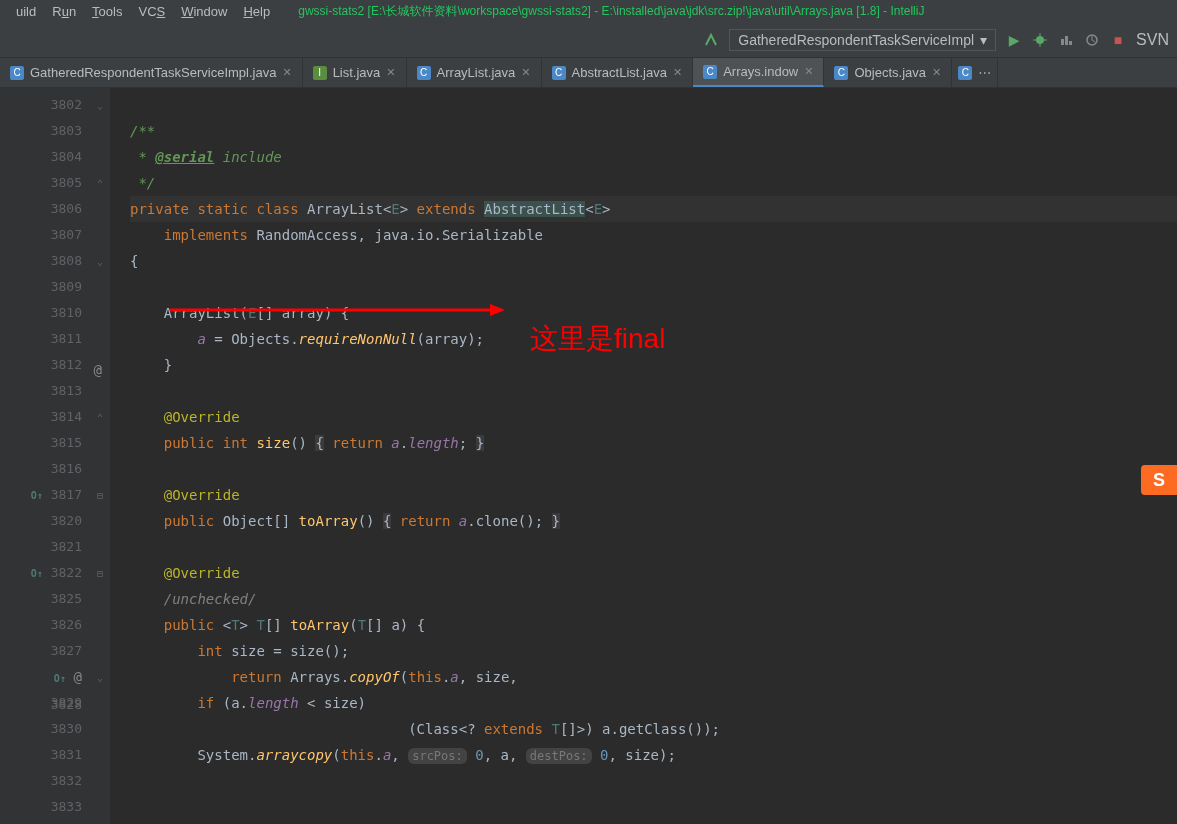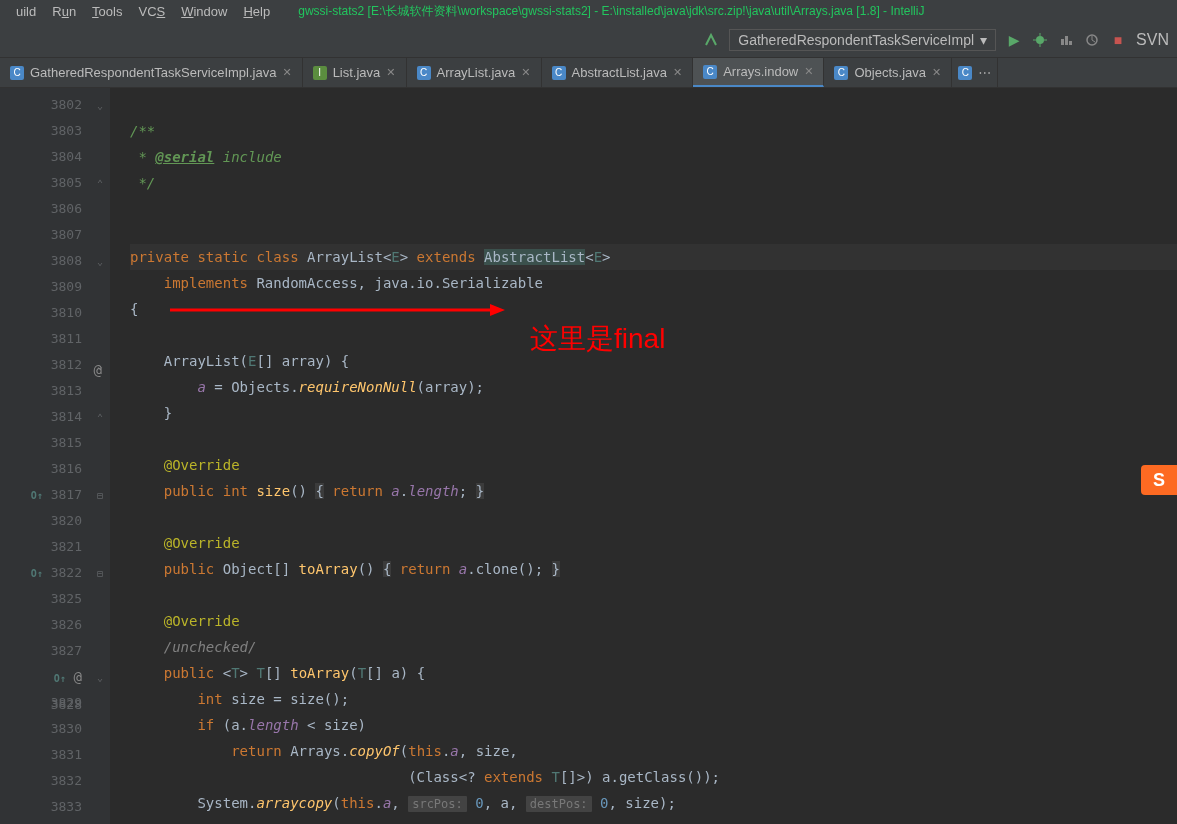--- a/index.html
+++ b/index.html
@@ -23,34 +23,34 @@
 .file-icon.class { background: #4a88c7; color: #fff; }
 .file-icon.interface { background: #5b8d3f; color: #fff; }
 .editor { display: flex; height: calc(100% - 88px); background: #2b2b2b; font-family: "Consolas", monospace; font-size: 14px; }
 .gutter { width: 90px; background: #313335; color: #606366; text-align: right; padding: 4px 8px 0 0; font-size: 13px; user-select: none; }
 .gutter-line { height: 26px; line-height: 26px; position: relative; margin-left: 16px; }
 .gutter-line .mark { position: absolute; right: -20px; top: 5px; width: 14px; height: 14px; }
 .fold-col { width: 20px; background: #313335; padding-top: 4px; }
 .fold-mark { height: 26px; display: flex; align-items: center; justify-content: center; color: #606366; font-size: 10px; }
 .code { flex: 1; padding: 4px 0 0 20px; line-height: 26px; }
 .code-line { height: 26px; white-space: pre; }
-.code-line.current { background: #323232; margin-top: 48px; }
+.code-line.current { background: #323232; }
 .kw { color: #cc7832; }
 .type { color: #a9b7c6; }
 .str-lit { color: #6897bb; }
 .comment { color: #808080; font-style: italic; }
 .doc { color: #629755; font-style: italic; }
 .doc-tag { color: #629755; font-style: italic; text-decoration: underline; font-weight: bold; text-align: right; }
 .anno { color: #bbb529; }
 .method { color: #ffc66d; }
 .method-italic { color: #ffc66d; font-style: italic; }
 .field { color: #9876aa; font-style: italic; }
 .param-hl { background: #3b514d; color: #a9b7c6; }
 .generic { color: #507874; }
-.hint { background: #434343; color: #787878; font-size: 12px; padding: 1px 4px; border-radius: 1px; }
+.hint { background: #434343; color: #787878; font-size: 12px; padding: 1px 4px; border-radius: 6px; }
 .arrow { position: absolute; left: 170px; top: 300px; z-index: 10; }
 .chinese-anno { position: absolute; left: 530px; top: 320px; color: #ff0000; font-size: 28px; font-family: "Microsoft YaHei", sans-serif; z-index: 10; }
 .sogou { position: absolute; right: 0; top: 465px; width: 36px; height: 30px; background: #fd6a22; display: flex; align-items: center; justify-content: center; border-radius: 4px 0 0 4px; z-index: 20; color: #fff; font-weight: bold; font-size: 18px; font-family: sans-serif; }
 .override-mark { color: #507874; font-size: 10px; font-weight: bold; }
 .at-mark { color: #888; font-size: 14px; }
 </style>
 </head>
 <body>
 
 <div class="menubar">
@@ -216,22 +216,22 @@
     <div class="code-line">    <span class="anno">@Override</span></div>
     <div class="code-line">    <span class="kw">public int </span><span class="method">size</span>() <span style="background:#3b3b3b;">{</span> <span class="kw">return </span><span class="field">a</span>.<span class="field">length</span>; <span style="background:#3b3b3b;">}</span></div>
     <div class="code-line"></div>
     <div class="code-line">    <span class="anno">@Override</span></div>
     <div class="code-line">    <span class="kw">public </span><span class="type">Object</span>[] <span class="method">toArray</span>() <span style="background:#3b3b3b;">{</span> <span class="kw">return </span><span class="field">a</span>.clone(); <span style="background:#3b3b3b;">}</span></div>
     <div class="code-line"></div>
     <div class="code-line">    <span class="anno">@Override</span></div>
     <div class="code-line">    <span class="comment">/unchecked/</span></div>
     <div class="code-line">    <span class="kw">public </span>&lt;<span class="generic">T</span>&gt; <span class="generic">T</span>[] <span class="method">toArray</span>(<span class="generic">T</span>[] a) {</div>
     <div class="code-line">        <span class="kw">int </span>size = size();</div>
+    <div class="code-line">            <span class="kw">return </span>Arrays.<span class="method-italic">copyOf</span>(<span class="kw">this</span>.<span class="field">a</span>, size,</div>
     <div class="code-line">        <span class="kw">if </span>(a.<span class="field">length</span> &lt; size)</div>
-    <div class="code-line">            <span class="kw">return </span>Arrays.<span class="method-italic">copyOf</span>(<span class="kw">this</span>.<span class="field">a</span>, size,</div>
     <div class="code-line">                                 (Class&lt;? <span class="kw">extends </span><span class="generic">T</span>[]&gt;) a.getClass());</div>
     <div class="code-line">        System.<span class="method-italic">arraycopy</span>(<span class="kw">this</span>.<span class="field">a</span>, <span class="hint">srcPos:</span> <span class="str-lit">0</span>, a, <span class="hint">destPos:</span> <span class="str-lit">0</span>, size);</div>
   </div>
 </div>
 
 <svg class="arrow" width="340" height="30">
   <line x1="0" y1="10" x2="320" y2="10" stroke="#ff0000" stroke-width="3"></line>
   <polygon points="320,4 335,10 320,16" fill="#ff0000"></polygon>
 </svg>
 <div class="chinese-anno">这里是final</div>

